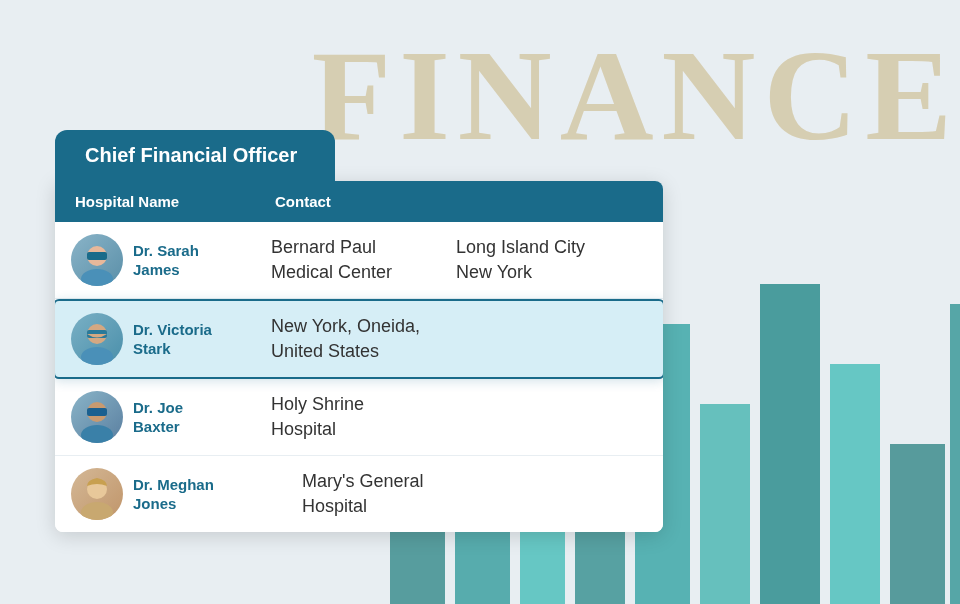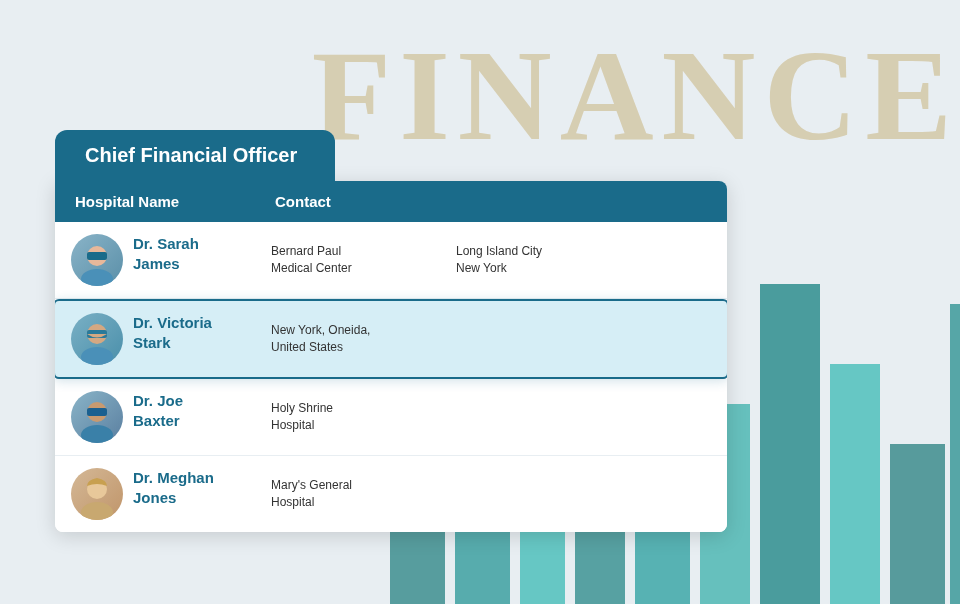--- a/index.html
+++ b/index.html
@@ -50,21 +50,21 @@
       z-index: 1;
       pointer-events: none;
     }
 
     
     .card-container {
       position: absolute;
       top: 130px;
       left: 55px;
       z-index: 10;
-      width: 672px;
+      width: 608px;
     }
 
     
     .title-tab {
       background: #1a6b8a;
       color: white;
       font-size: 20px;
       font-weight: 700;
       padding: 14px 30px;
       border-radius: 12px 12px 0 0;
@@ -108,25 +108,26 @@
       border: 2px solid #1a6b8a;
       border-radius: 6px;
       margin: 0 -2px;
       position: relative;
       z-index: 2;
       box-shadow: 0 2px 12px rgba(26,107,138,0.2);
     }
 
     .table-row:last-child {
       border-bottom: none;
+      gap: 31px;
     }
 
     .contact-cell {
       display: flex;
-      align-items: flex-start;
+      align-items: center;
       gap: 10px;
     }
 
     .avatar {
       width: 52px;
       height: 52px;
       border-radius: 50%;
       overflow: hidden;
       flex-shrink: 0;
       background: #b0c4d8;
@@ -134,21 +135,21 @@
 
     .contact-name {
       color: #1a6b8a;
       font-weight: 600;
       font-size: 15px;
       line-height: 1.3;
     }
 
     .hospital-name, .location-text {
       color: #333;
-      font-size: 12px;
+      font-size: 18px;
       line-height: 1.4;
     }
 
     
     .avatar-sarah {
       background: linear-gradient(135deg, #8ab4c8 0%, #5a8fa8 100%);
       display: flex;
       align-items: center;
       justify-content: center;
       font-size: 22px;

